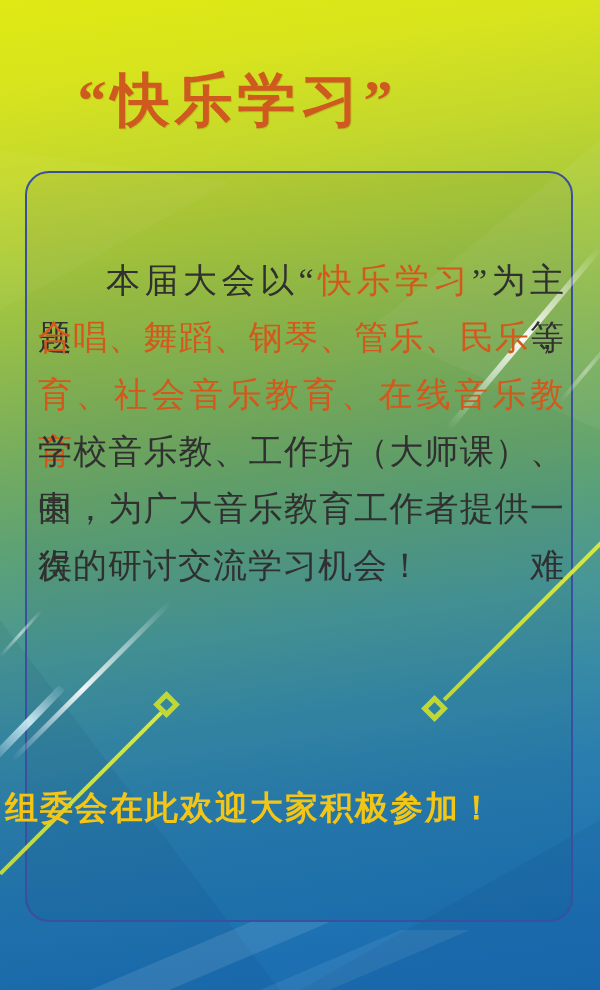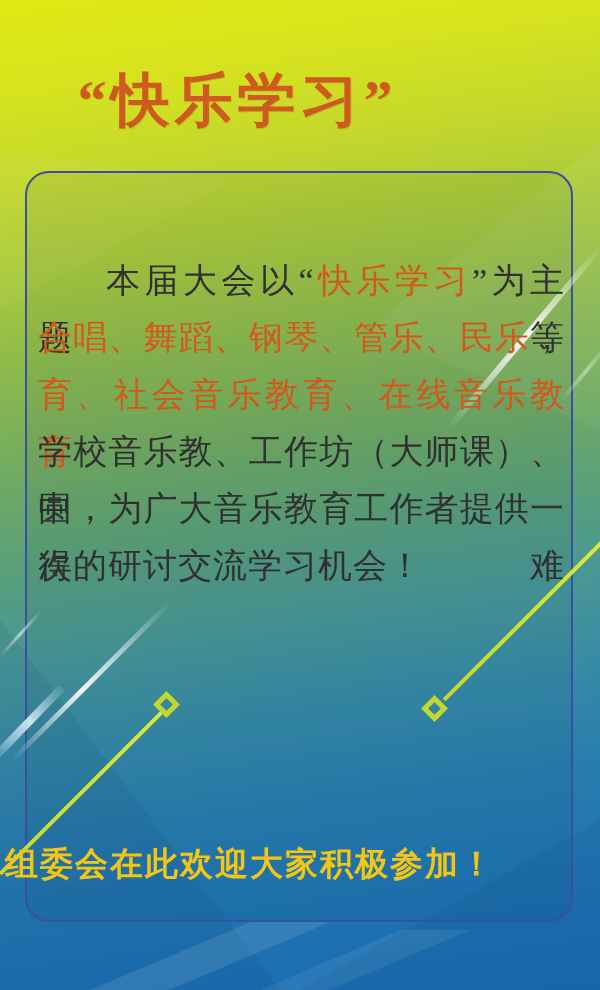--- a/index.html
+++ b/index.html
@@ -34,21 +34,21 @@
   
   .paragraph{position:absolute;left:38px;top:252px;width:526px;}
   .line{height:57px;line-height:57px;font-size:34px;white-space:nowrap;
     color:var(--dark,#303030);letter-spacing:1px;}
   .line.justify{white-space:normal;text-align:justify;text-align-last:justify;
     text-justify:inter-character;letter-spacing:0;}
   .line.indent{text-indent:68px;}
   .seg-dark{color:var(--dark,#303030);margin-top:32px;}
   .seg-orange{color:var(--body-orange,#d4581c);margin-top:28px;}
   
-  .welcome{position:absolute;left:0;top:842px;width:500px;text-align:center;
+  .welcome{position:absolute;left:0;top:786px;width:500px;text-align:center;
     font-size:33px;font-weight:700;letter-spacing:2px;color:var(--gold,#f2c517);}
   
   .streak{position:absolute;transform-origin:left center;border-radius:3px;}
   .streak-a{left:12px;top:758px;width:223px;height:5px;transform:rotate(-45deg);
     background:linear-gradient(to right,rgba(255,255,255,0),rgba(255,255,255,.92) 45%,rgba(255,255,255,0));}
   .streak-b{left:448px;top:426px;width:238px;height:6px;transform:rotate(-50deg);
     background:linear-gradient(to right,rgba(255,255,255,0),rgba(255,255,255,.95) 50%,rgba(255,255,255,0));}
   .streak-c{left:0;top:655px;width:62px;height:3px;transform:rotate(-48deg);opacity:.55;
     background:linear-gradient(to right,rgba(255,255,255,0),#fff 50%,rgba(255,255,255,0));}
   .streak-d{left:-4px;top:752px;width:95px;height:8px;transform:rotate(-46deg);

